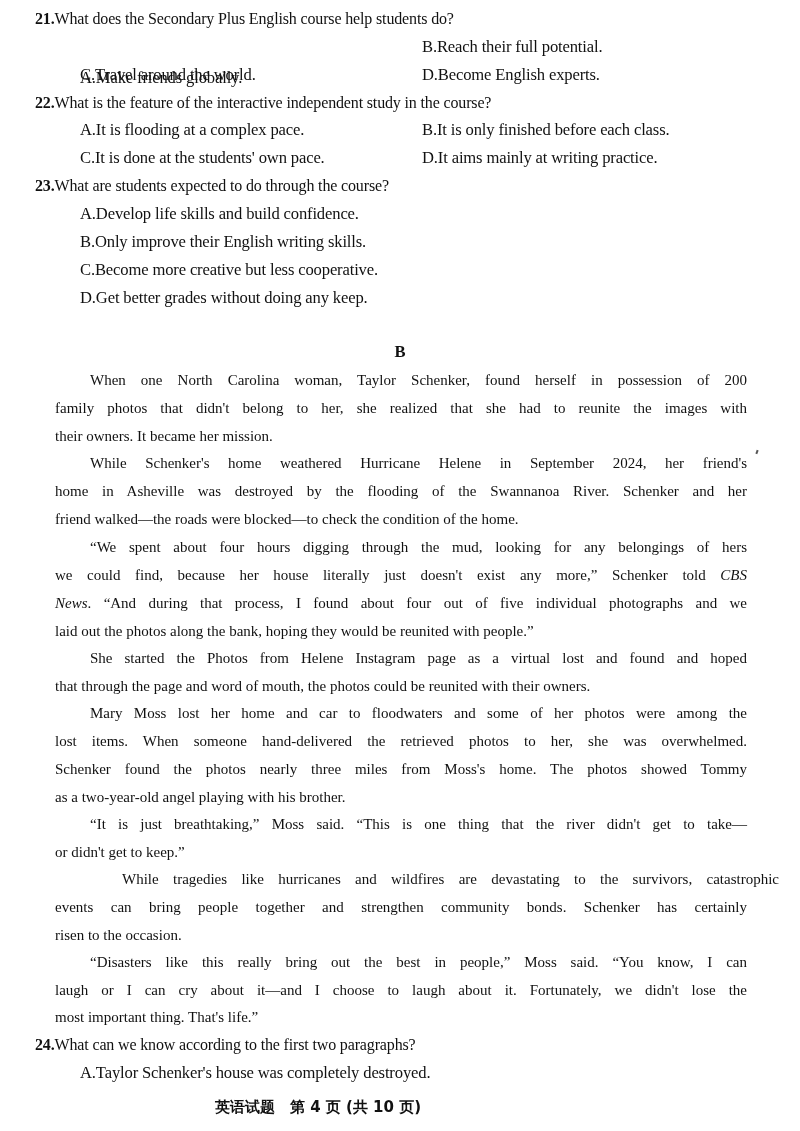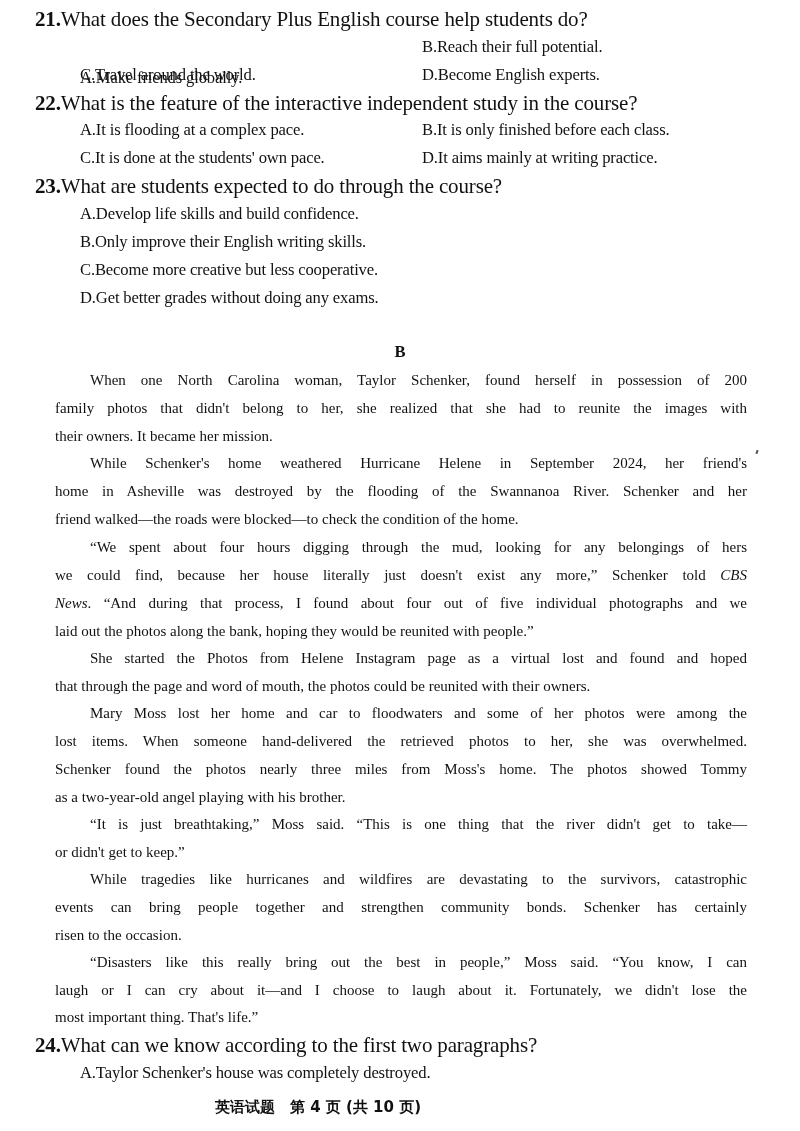--- a/index.html
+++ b/index.html
@@ -4,21 +4,21 @@
 <style>
   html, body { margin: 0; padding: 0; background: #ffffff; }
   body {
     width: 800px; height: 1131px; position: relative; overflow: hidden;
     font-family: "Liberation Serif", "DejaVu Serif", serif;
     color: #111111;
   }
   .page { position: absolute; left: 0; top: 0; width: 800px; height: 1131px; }
   .line {
     position: absolute; white-space: nowrap;
-    font-size: 21px; line-height: 20px;
+    font-size: 16px; line-height: 20px;
     letter-spacing: -0.15px;
   }
   .qnum { font-weight: bold; }
   .opt { position: absolute; white-space: nowrap; font-size: 16.6px; line-height: 20px; letter-spacing: -0.15px; }
   .justify {
     position: absolute; left: 55px; width: 692px;
     font-size: 15px; line-height: 20px;
     text-align: justify; text-align-last: justify;
     white-space: nowrap;
   }
@@ -56,21 +56,21 @@
   <div class="opt" style="left:422px; top:120px;"><span>B.</span><span>It is only finished before each class.</span></div>
   <div class="opt" style="left:80px; top:148px;"><span>C.</span><span>It is done at the students' own pace.</span></div>
   <div class="opt" style="left:422px; top:148px;"><span>D.</span><span>It aims mainly at writing practice.</span></div>
 
   <div class="line" style="left:35px; top:176px;">
     <span class="qnum">23.</span><span>What are students expected to do through the course?</span>
   </div>
   <div class="opt" style="left:80px; top:204px;"><span>A.</span><span>Develop life skills and build confidence.</span></div>
   <div class="opt" style="left:80px; top:232px;"><span>B.</span><span>Only improve their English writing skills.</span></div>
   <div class="opt" style="left:80px; top:260px;"><span>C.</span><span>Become more creative but less cooperative.</span></div>
-  <div class="opt" style="left:80px; top:288px;"><span>D.</span><span>Get better grades without doing any exams.</span></div>
+  <div class="opt" style="left:80px; top:288px;"><span>D.</span><span>Get better grades without doing any keep.</span></div>
 
   <div class="section-title" style="top:342px;">B</div>
 
   <div class="justify indent" style="top:370px;">When one North Carolina woman, Taylor Schenker, found herself in possession of 200</div>
   <div class="justify" style="top:398px;">family photos that didn't belong to her, she realized that she had to reunite the images with</div>
   <div class="justify last" style="top:426px;">their owners. It became her mission.</div>
 
   <div class="justify indent" style="top:453px;">While Schenker's home weathered Hurricane Helene in September 2024, her friend's</div>
   <div class="mark"></div>
   <div class="justify" style="top:481px;">home in Asheville was destroyed by the flooding of the Swannanoa River. Schenker and her</div>
@@ -85,21 +85,21 @@
   <div class="justify last" style="top:676px;">that through the page and word of mouth, the photos could be reunited with their owners.</div>
 
   <div class="justify indent" style="top:703px;">Mary Moss lost her home and car to floodwaters and some of her photos were among the</div>
   <div class="justify" style="top:731px;">lost items. When someone hand-delivered the retrieved photos to her, she was overwhelmed.</div>
   <div class="justify" style="top:759px;">Schenker found the photos nearly three miles from Moss's home. The photos showed Tommy</div>
   <div class="justify last" style="top:787px;">as a two-year-old angel playing with his brother.</div>
 
   <div class="justify indent" style="top:814px;">“It is just breathtaking,” Moss said. “This is one thing that the river didn't get to take—</div>
   <div class="justify last" style="top:842px;">or didn't get to keep.”</div>
 
-  <div class="justify indent" style="top:869px;">While tragedies like hurricanes and wildfires are devastating to the survivors, catastrophic</div>
+  <div class="justify indent" style="top:869px;margin-left:32px;">While tragedies like hurricanes and wildfires are devastating to the survivors, catastrophic</div>
   <div class="justify" style="top:897px;">events can bring people together and strengthen community bonds. Schenker has certainly</div>
   <div class="justify last" style="top:925px;font-family:Liberation Serif, serif;">risen to the occasion.</div>
 
   <div class="justify indent" style="top:952px;">“Disasters like this really bring out the best in people,” Moss said. “You know, I can</div>
   <div class="justify" style="top:980px;">laugh or I can cry about it—and I choose to laugh about it. Fortunately, we didn't lose the</div>
   <div class="justify last" style="top:1007px;">most important thing. That's life.”</div>
 
   <div class="line" style="left:35px; top:1035px;">
     <span class="qnum">24.</span><span>What can we know according to the first two paragraphs?</span>
   </div>

